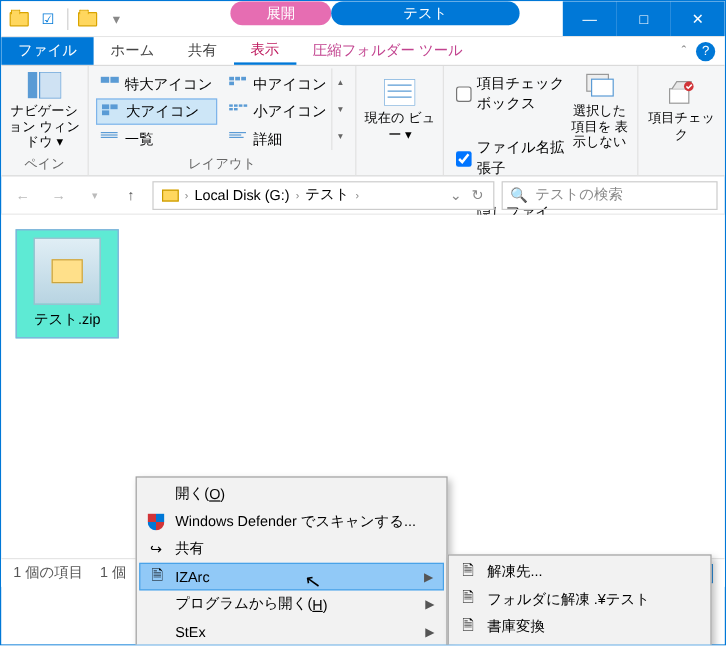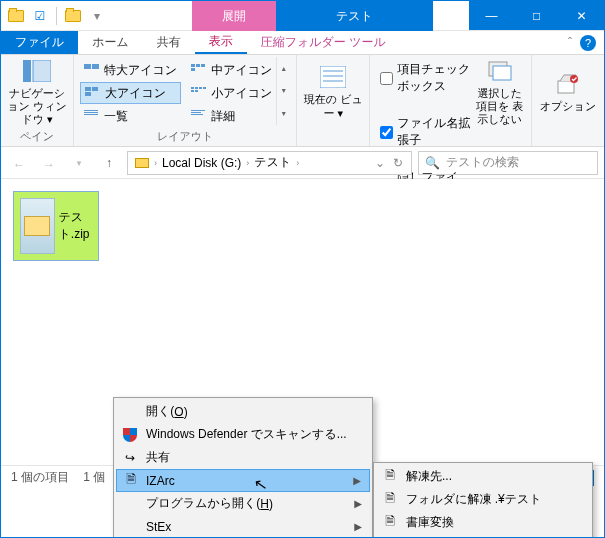--- a/index.html
+++ b/index.html
@@ -5,21 +5,21 @@
 *{box-sizing:border-box;margin:0;padding:0;font-family:"Yu Gothic UI","Meiryo",sans-serif;font-size:12px;}
 body{background:#fff;}
 .window{width:605px;height:538px;border:1px solid #0078d7;background:#fff;position:relative;overflow:hidden;}
 .titlebar{height:30px;background:#fff;display:flex;align-items:stretch;border-bottom:1px solid #e5e5e5;}
 .qat{display:flex;align-items:center;padding:0 4px;gap:2px;}
 .qat-icon{width:22px;height:22px;display:flex;align-items:center;justify-content:center;}
 .folder-ico{width:16px;height:12px;background:#ffd75e;border:1px solid #d9a400;border-radius:1px;position:relative;}
 .folder-ico:before{content:"";position:absolute;top:-3px;left:0;width:6px;height:3px;background:#ffd75e;border:1px solid #d9a400;border-bottom:none;border-radius:1px 1px 0 0;}
 .qat-sep{width:1px;height:18px;background:#d0d0d0;margin:0 3px;}
 .title-tabs{display:flex;margin-left:80px;}
-.ctx-tab-top{height:30px;padding:0 30px;display:flex;align-items:center;color:#fff;}
+.ctx-tab-top{height:20px;padding:0 30px;display:flex;align-items:center;color:#fff;border-radius:11px;}
 .ctx-tab-pink{background:#e66db2;}
 .ctx-tab-blue{background:#0078d7;}
 .win-controls{margin-left:auto;display:flex;}
 .win-btn{width:45px;display:flex;align-items:center;justify-content:center;color:#fff;background:#0078d7;}
 .ribbon-tabs{height:24px;display:flex;align-items:stretch;background:#fff;border-bottom:1px solid #dadada;}
 .tab{padding:0 14px;display:flex;align-items:center;color:#444;cursor:pointer;}
 .tab.file{background:#0078d7;color:#fff;}
 .tab.active{color:#be185d;border-bottom:2px solid #0078d7;}
 .tab.ctx{color:#c2438f;}
 .ribbon-help{margin-left:auto;display:flex;align-items:center;gap:8px;padding:0 8px;color:#555;}
@@ -42,21 +42,21 @@
 .chk{display:flex;align-items:center;gap:4px;cursor:pointer;}
 .chk input{width:13px;height:13px;}
 .addr{height:32px;display:flex;align-items:center;gap:6px;padding:0 6px;border-bottom:1px solid #e5e5e5;}
 .nav-btn{width:24px;height:24px;border-radius:2px;display:flex;align-items:center;justify-content:center;color:#bbb;cursor:pointer;}
 .nav-btn.enabled{color:#555;}
 .breadcrumb{flex:1;height:24px;border:1px solid #ccc;display:flex;align-items:center;padding:0 4px;gap:2px;background:#fff;}
 .bc-item{display:flex;align-items:center;gap:3px;padding:0 3px;cursor:pointer;}
 .bc-sep{color:#888;font-size:9px;}
 .search{width:180px;height:24px;border:1px solid #ccc;display:flex;align-items:center;padding:0 6px;gap:6px;color:#888;}
 .content{position:relative;height:310px;background:#fff;padding:12px;}
-.file-item{width:86px;display:flex;align-items:center;gap:4px;padding:6px;border:1px solid #84acdd;background:#bef264;cursor:pointer;}
+.file-item{width:86px;display:flex;flex-direction:column;align-items:center;gap:4px;padding:6px;border:1px solid #84acdd;background:#5eead4;cursor:pointer;}
 .zip-ico{width:56px;height:56px;background:linear-gradient(#e0eef5,#b8d4e2);border:1px solid #a0bccf;position:relative;display:flex;align-items:center;justify-content:center;}
 .zip-inner{width:26px;height:20px;background:#ffe08a;border:1px solid #caa43f;}
 .status{position:absolute;bottom:0;left:0;right:0;height:24px;border-top:1px solid #e5e5e5;background:#fff;display:flex;align-items:center;padding:0 10px;gap:14px;color:#555;font-size:11px;}
 .view-toggle{margin-left:auto;display:flex;gap:2px;}
 .vt{width:20px;height:16px;border:1px solid #ccc;display:flex;align-items:center;justify-content:center;}
 .vt.active{border-color:#0078d7;background:#e5f1fb;}
 .ctx-menu{position:absolute;background:#f2f2f2;border:1px solid #a0a0a0;box-shadow:3px 3px 6px rgba(0,0,0,0.25);padding:2px;}
 .ctx-main{left:112px;top:218px;width:260px;}
 .ctx-sub{left:372px;top:283px;width:220px;}
 .ctx-item{height:23px;display:flex;align-items:center;padding:0 24px 0 30px;position:relative;cursor:pointer;white-space:nowrap;}
@@ -237,21 +237,21 @@
       <div class="rg-body">
         <div class="big-btn">
           <div class="big-ico">
               <svg width="24" height="22">
                 <rect x="2" y="8" width="16" height="12" fill="#fff" stroke="#999"></rect>
                 <path d="M4 8 l4 -6 l12 0 l0 6" fill="#e8e8e8" stroke="#999"></path>
                 <circle cx="18" cy="6" r="4" fill="#d13438"></circle>
                 <path d="M16 6 l1.5 1.5 l3 -3" stroke="#fff" fill="none" stroke-width="1.3"></path>
               </svg>
             </div>
-          <div class="lbl">オプション</div>
+          <div class="lbl">項目チェック</div>
         </div>
       </div>
       <div class="rg-label"></div>
     </div>
   </div>
 
   <div class="addr">
     <div class="nav-btn">←</div>
     <div class="nav-btn">→</div>
     <div class="nav-btn" style="font-size:9px">▾</div>

